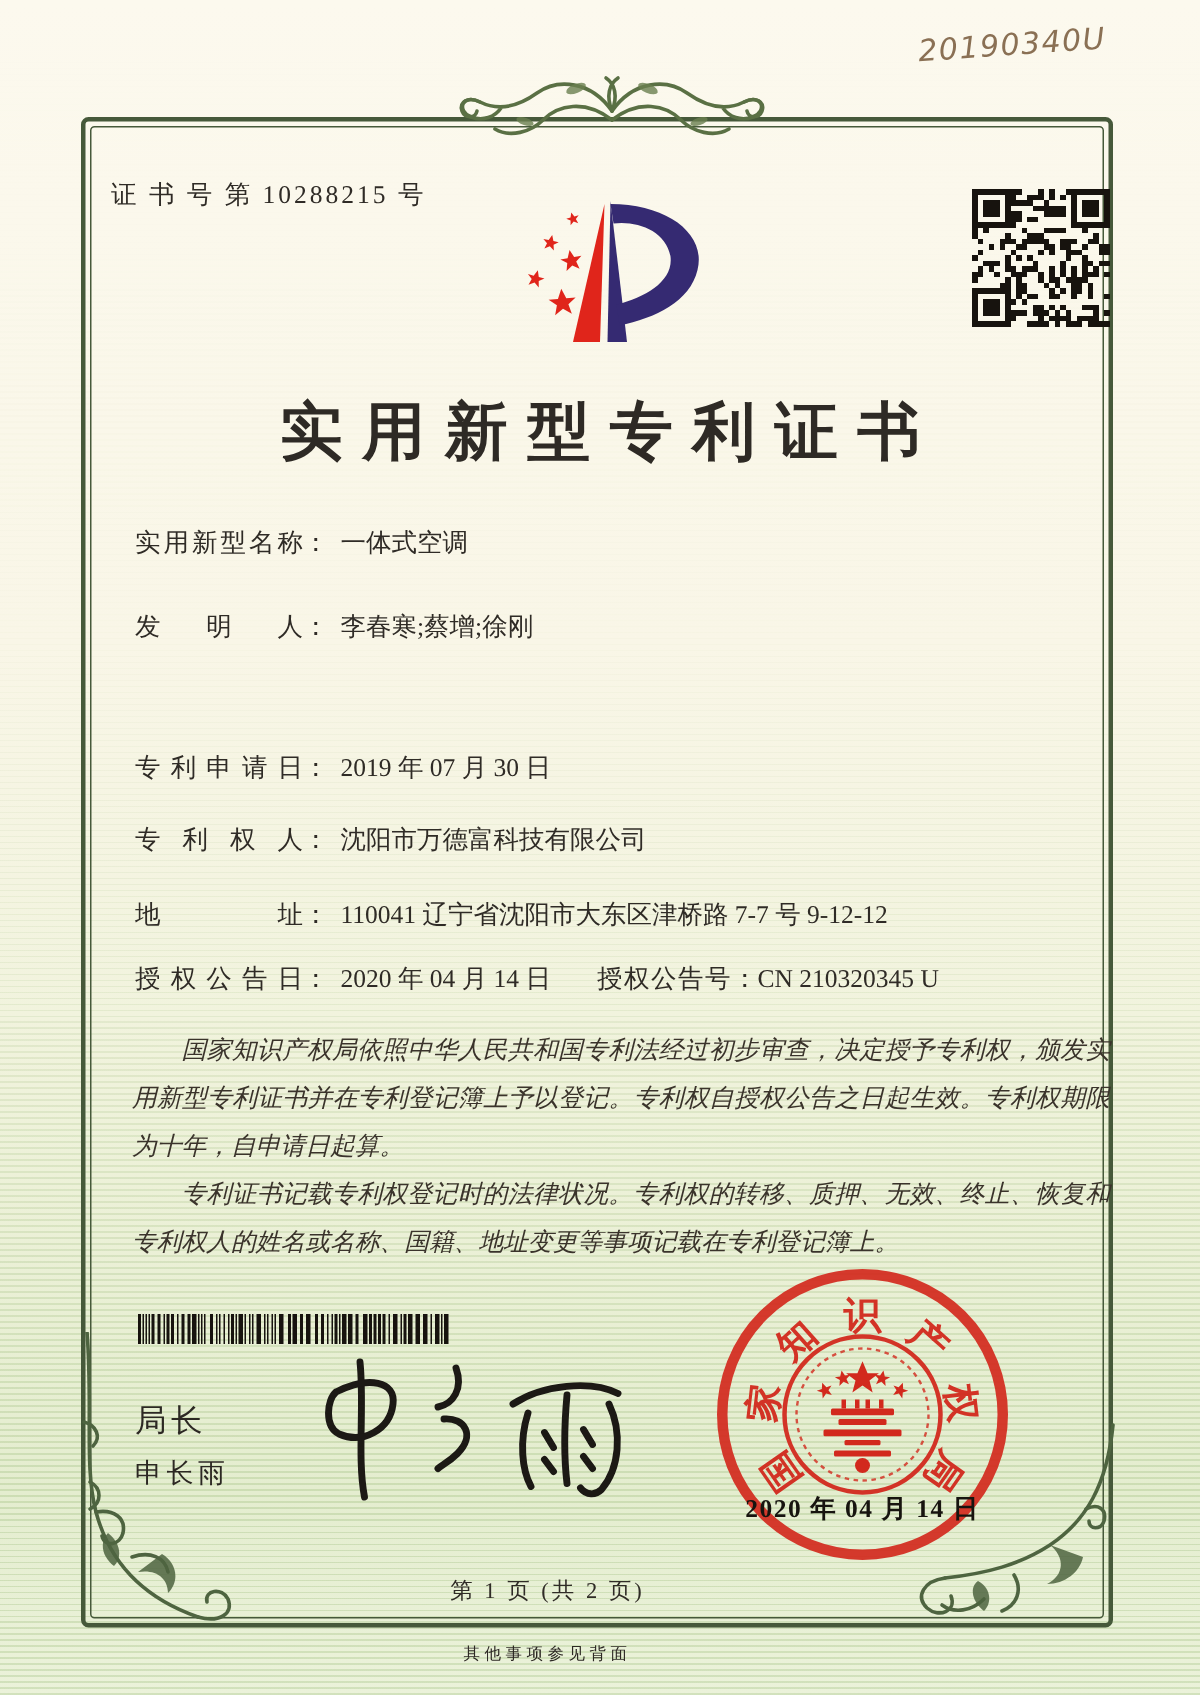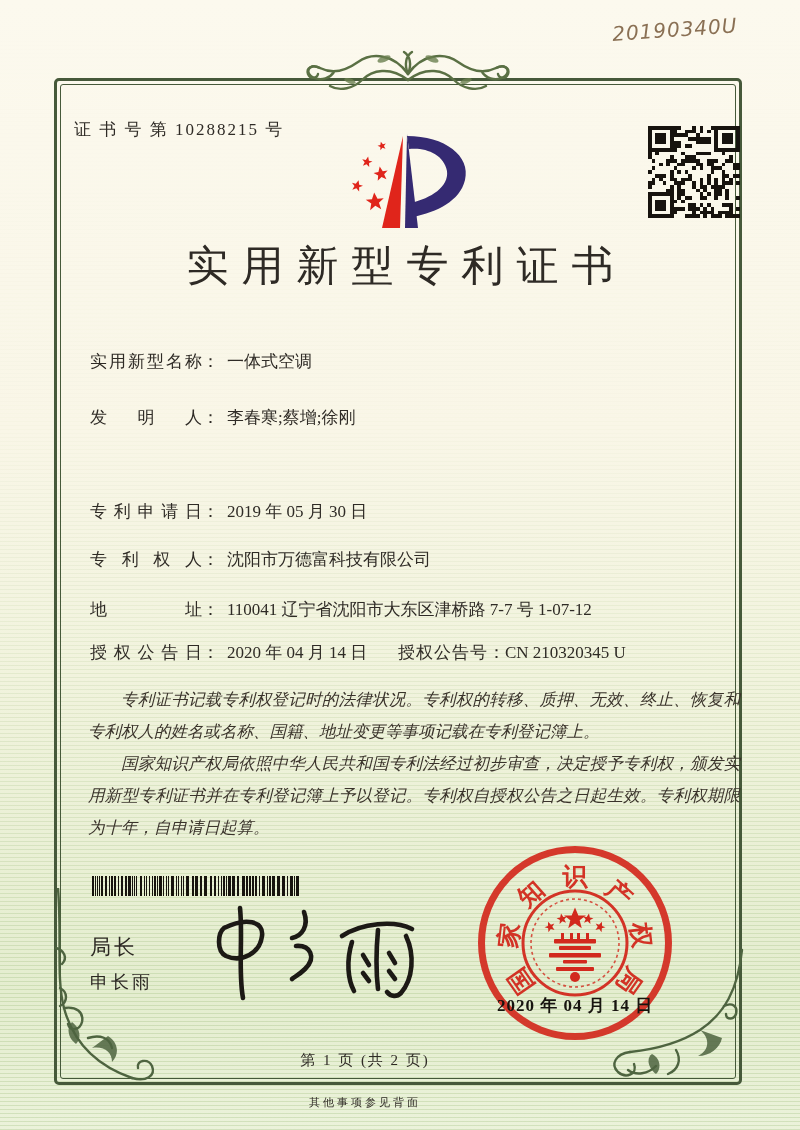--- a/index.html
+++ b/index.html
@@ -25,22 +25,22 @@
     border:3px solid var(--frame-green);border-radius:5px;}
   .frame-inner{position:absolute;inset:3px;border:1px solid var(--frame-green);border-radius:3px;}
   .ornament{position:absolute;pointer-events:none;}
   
   .handwritten{position:absolute;left:612px;top:16px;width:170px;
     font-family:"DejaVu Sans",sans-serif;font-style:italic;font-size:20px;
     color:#8a7054;transform:rotate(-4deg);letter-spacing:1px;}
   .cert-no{position:absolute;left:74px;top:118px;font-size:17px;letter-spacing:2px;color:#2f2b26;}
   .logo{position:absolute;left:322px;top:124px;width:156px;height:112px;}
   .qr{position:absolute;left:648px;top:126px;width:92px;height:92px;}
-  .title{position:absolute;left:0;right:0;top:238px;text-align:center;
-    font-size:42px;font-weight:normal;letter-spacing:13px;color:#2e2a25;text-indent:13px;}
+  .title{position:absolute;left:0;right:0;top:260px;text-align:center;
+    font-size:42px;font-weight:bold;letter-spacing:13px;color:#2e2a25;text-indent:13px;}
   
   .field{position:absolute;left:90px;font-size:17px;white-space:nowrap;color:#2f2b26;}
   .field .lbl{display:inline-block;width:112px;text-align:justify;text-align-last:justify;vertical-align:bottom;}
   .field .colon{margin-right:8px;}
   .field2{position:absolute;left:398px;font-size:17px;white-space:nowrap;color:#2f2b26;}
   .field2 .lbl{letter-spacing:1px;text-align:right;}
   
   .paras{position:absolute;left:88px;top:684px;width:652px;font-size:16.5px;
     line-height:32px;font-style:italic;color:#3a332b;text-align:justify;}
   .paras p{margin:0;text-indent:2em;}
@@ -447,38 +447,38 @@
 
   <div class="title">实用新型专利证书</div>
 
   <div class="field" style="top:350px">
     <span class="lbl">实用新型名称</span><span class="colon">：</span><span>一体式空调</span>
   </div>
   <div class="field" style="top:406px">
     <span class="lbl">发明人</span><span class="colon">：</span><span>李春寒;蔡增;徐刚</span>
   </div>
   <div class="field" style="top:500px">
-    <span class="lbl">专利申请日</span><span class="colon">：</span><span>2019 年 05 月 30 日</span>
+    <span class="lbl">专利申请日</span><span class="colon">：</span><span>2019 年 07 月 30 日</span>
   </div>
   <div class="field" style="top:548px">
     <span class="lbl">专利权人</span><span class="colon">：</span><span>沈阳市万德富科技有限公司</span>
   </div>
   <div class="field" style="top:598px">
-    <span class="lbl">地址</span><span class="colon">：</span><span>110041 辽宁省沈阳市大东区津桥路 7-7 号 1-07-12</span>
+    <span class="lbl">地址</span><span class="colon">：</span><span>110041 辽宁省沈阳市大东区津桥路 7-7 号 9-12-12</span>
   </div>
   <div class="field" style="top:641px">
     <span class="lbl">授权公告日</span><span class="colon">：</span><span>2020 年 04 月 14 日</span>
   </div>
   <div class="field2" style="top:641px">
     <span class="lbl">授权公告号</span><span class="colon">：</span><span>CN 210320345 U</span>
   </div>
 
   <div class="paras">
+    <p>国家知识产权局依照中华人民共和国专利法经过初步审查，决定授予专利权，颁发实用新型专利证书并在专利登记簿上予以登记。专利权自授权公告之日起生效。专利权期限为十年，自申请日起算。</p>
     <p>专利证书记载专利权登记时的法律状况。专利权的转移、质押、无效、终止、恢复和专利权人的姓名或名称、国籍、地址变更等事项记载在专利登记簿上。</p>
-    <p>国家知识产权局依照中华人民共和国专利法经过初步审查，决定授予专利权，颁发实用新型专利证书并在专利登记簿上予以登记。专利权自授权公告之日起生效。专利权期限为十年，自申请日起算。</p>
   </div>
 
   <div class="barcode">
       <div style="position:absolute;left:0px;top:0;width:2px;height:20px;background:#17130e"></div>
       <div style="position:absolute;left:3px;top:0;width:1px;height:20px;background:#17130e"></div>
       <div style="position:absolute;left:5px;top:0;width:1px;height:20px;background:#17130e"></div>
       <div style="position:absolute;left:7px;top:0;width:1px;height:20px;background:#17130e"></div>
       <div style="position:absolute;left:9px;top:0;width:2px;height:20px;background:#17130e"></div>
       <div style="position:absolute;left:13px;top:0;width:2px;height:20px;background:#17130e"></div>
       <div style="position:absolute;left:17px;top:0;width:1px;height:20px;background:#17130e"></div>

